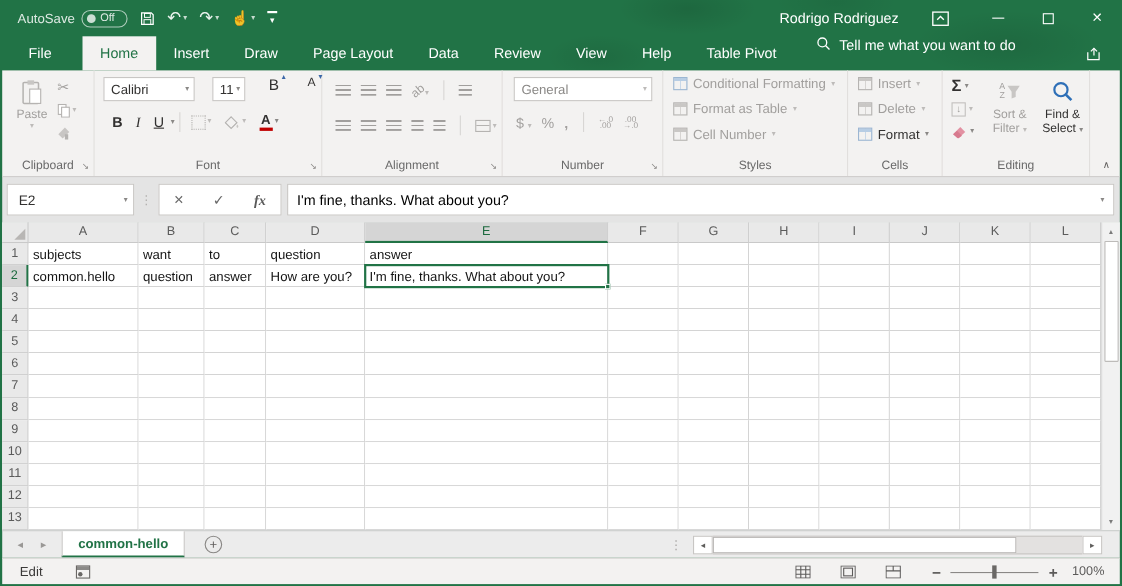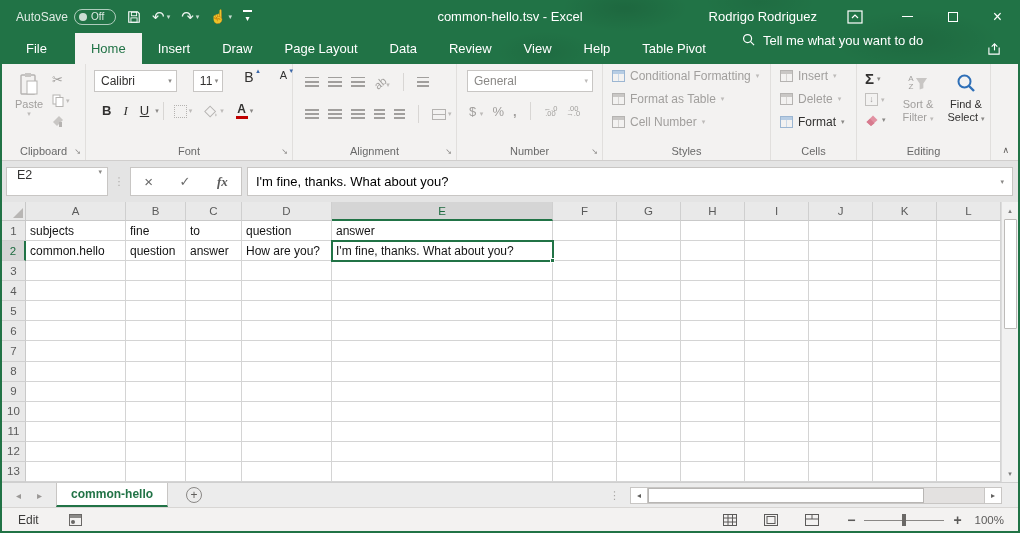--- a/index.html
+++ b/index.html
@@ -112,21 +112,21 @@
   .filldown { width:13px; height:13px; border:1px solid #c2c0be; color:#a19f9d; font-size:9px; display:flex; align-items:center; justify-content:center; }
   .two-line-btn { position:absolute; top:7px; width:46px; text-align:center; font-size:11px; line-height:13px; }
   .sortfilter { left:38px; color:#a19f9d; }
   .findselect { left:86px; color:#323130; }
   .azfunnel { height:24px; display:flex; align-items:center; justify-content:center; gap:1px; margin-bottom:3px; }
   .az { font-size:8px; line-height:8px; color:#a19f9d; white-space:pre-line; }
   .collapse-btn { position:absolute; right:9px; bottom:5px; color:#605e5c; font-size:9px; }
 
   
   .formulabar { position:absolute; top:160px; left:2px; right:2px; height:42px; background:#e4e4e4; border-top:1px solid #d0cecd; display:flex; align-items:center; z-index:1; }
-  .namebox { margin-left:4px; width:102px; height:29px; background:#fff; border:1px solid #c8c6c4; display:flex; align-items:flex-start; font-size:12.5px; padding-left:10px; }
+  .namebox { margin-left:4px; width:116px; height:29px; background:#fff; border:1px solid #c8c6c4; display:flex; align-items:center; font-size:12.5px; padding-left:10px; }
   .namebox .arrow8 { margin-left:auto; padding-right:5px; }
   .fb-dots { width:22px; text-align:center; color:#b0aeac; font-size:11px; }
   .fb-buttons { width:112px; height:29px; background:#fff; border:1px solid #c8c6c4; display:flex; align-items:center; justify-content:space-around; color:#696969; font-size:13px; }
   .fb-fx { font-style:italic; font-family:"Liberation Serif",serif; font-weight:700; color:#5a5a5a; }
   .fb-input { flex:1; height:29px; background:#fff; border:1px solid #c8c6c4; margin:0 5px 0 5px; display:flex; align-items:center; padding:0 8px; font-size:13px; color:#000; }
   .fb-input .arrow8 { margin-left:auto; color:#8a8886; }
 
   
   .gridwrap { position:absolute; top:202px; left:2px; right:2px; height:280px; background:#fff; display:flex; flex-direction:column; padding-right:17px; }
   .grid-top { display:flex; height:19px; flex:none; }
@@ -207,21 +207,20 @@
       <span class="qbtn">
         <span style="font-size:13px">☝</span>
         <span class="mini-arrow">▾</span>
       </span>
       <span class="qat-custom">
         <i></i>
         <span class="mini-arrow">▾</span>
       </span>
     </div>
 
-    <div class="title-center">common-hello.tsv - Excel</div>
 
     <div class="tb-right">
       <span class="user-name">Rodrigo Rodriguez</span>
       <span class="rdo-btn">
         <svg width="16" height="14" viewBox="0 0 16 14">
             <rect x="1" y="1" width="14" height="12" fill="none" stroke="#fff" stroke-width="1.2"></rect>
             <path d="M5 8 L8 5 L11 8" fill="none" stroke="#fff" stroke-width="1.2"></path>
           </svg>
       </span>
       <span class="win-btn">
@@ -506,21 +505,21 @@
           <div class="colhdr" style="width: 64px;">I</div>
           <div class="colhdr" style="width: 64px;">J</div>
           <div class="colhdr" style="width: 64px;">K</div>
           <div class="colhdr" style="width: 64px;">L</div>
         </div>
     </div>
     <div id="grid-rows" class="rowsarea">
         <div class="grow">
           <div class="rowhdr">1</div>
           <div class="cell" style="width: 100px;">subjects</div>
-          <div class="cell" style="width: 60px;">fine</div>
+          <div class="cell" style="width: 60px;">want</div>
           <div class="cell" style="width: 56px;">to</div>
           <div class="cell" style="width: 90px;">question</div>
           <div class="cell" style="width: 221px;">answer</div>
           <div class="cell" style="width: 64px;"></div>
           <div class="cell" style="width: 64px;"></div>
           <div class="cell" style="width: 64px;"></div>
           <div class="cell" style="width: 64px;"></div>
           <div class="cell" style="width: 64px;"></div>
           <div class="cell" style="width: 64px;"></div>
           <div class="cell" style="width: 64px;"></div>

